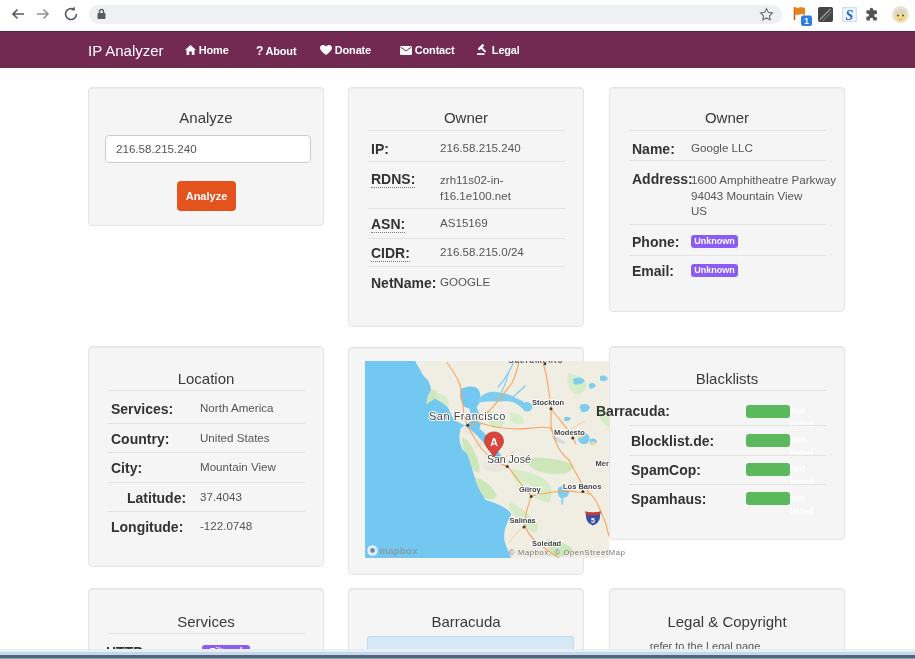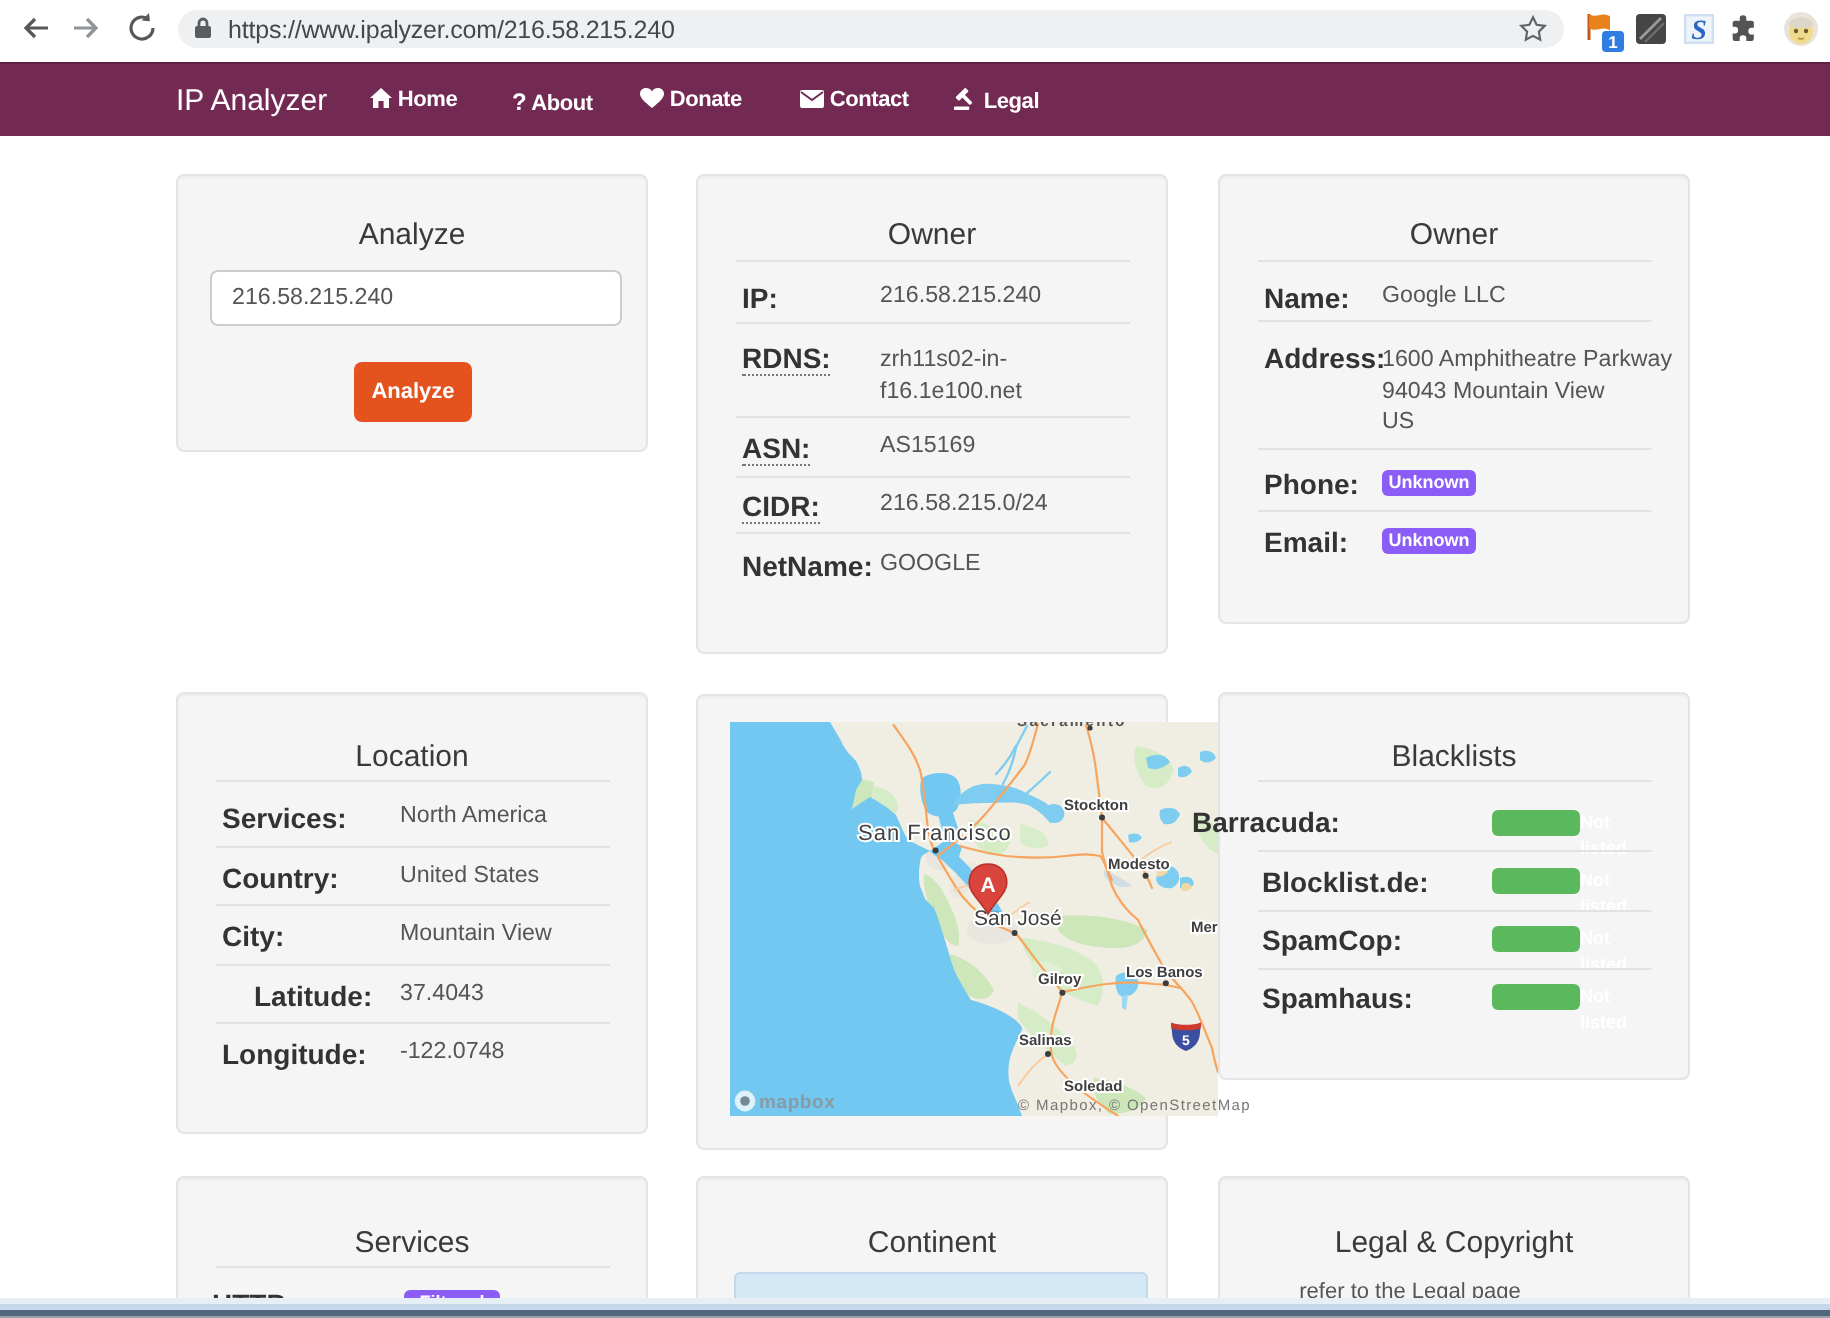--- a/index.html
+++ b/index.html
@@ -37,21 +37,20 @@
   </svg>
   <svg class="abs" style="left:63px;top:6px" width="16" height="16" viewBox="0 0 16 16">
     <path d="M13.5 8 A5.5 5.5 0 1 1 11.4 3.7" stroke="#55585b" stroke-width="1.6" fill="none"></path>
     <path d="M11.5 0.5 L11.9 4.6 L7.8 4.2 Z" fill="#55585b"></path>
   </svg>
   <div id="omnibox"></div>
   <svg class="abs" style="left:96px;top:8px" width="11" height="12" viewBox="0 0 11 12">
     <rect x="1.5" y="5" width="8" height="6" rx="1" fill="#5a5d60"></rect>
     <path d="M3.5 5 V3.5 A2 2 0 0 1 7.5 3.5 V5" stroke="#5a5d60" stroke-width="1.4" fill="none"></path>
   </svg>
-  <div id="url">https://www.ipalyzer.com/216.58.215.240</div>
   <svg class="abs" style="left:759px;top:7px" width="15" height="15" viewBox="0 0 24 24">
     <path d="M12 2.6 L14.9 8.6 L21.4 9.5 L16.7 14.1 L17.8 20.6 L12 17.5 L6.2 20.6 L7.3 14.1 L2.6 9.5 L9.1 8.6 Z" fill="none" stroke="#5f6368" stroke-width="1.7"></path>
   </svg>
 
   <svg class="abs" style="left:792px;top:6px" width="22" height="21" viewBox="0 0 22 21">
     <path d="M2.5 1 V14" stroke="#c05717" stroke-width="1.5"></path>
     <path d="M2.5 1 C6 3.5 9 -0.5 13 2.2 V9.2 C9 6.5 6 10.5 2.5 8 Z" fill="#e8821a"></path>
     <rect x="9" y="9.5" width="11" height="10.5" rx="2" fill="#2f7de1"></rect>
     <text x="14.5" y="18" font-size="8.5" font-weight="bold" fill="#fff" text-anchor="middle" font-family="Liberation Sans">1</text>
   </svg>
@@ -306,21 +305,21 @@
 <div class="lbl" style="left:631px;top:491px">Spamhaus:</div>
 <div class="badge green" style="left:746px;top:492px;width:44px">Not listed</div>
 
 <div class="card" style="left:88px;top:588px;width:236px;height:80px"></div>
 <div class="ctitle" style="left:88px;top:613px">Services</div>
 <div class="hr" style="left:108px;top:633px;width:197px"></div>
 <div class="lbl" style="left:106px;top:644px">HTTP:</div>
 <div class="badge amber" style="left:202px;top:645px;width:48px">Filtered</div>
 
 <div class="card" style="left:348px;top:588px;width:236px;height:80px"></div>
-<div class="ctitle" style="left:348px;top:613px">Continent</div>
+<div class="ctitle" style="left:348px;top:613px">Barracuda</div>
 <div class="abs" style="left:367px;top:636px;width:207px;height:24px;background:#d5e8f6;border:1px solid #c2d9ec;border-radius:3px"></div>
 
 <div class="card" style="left:609px;top:588px;width:236px;height:80px"></div>
 <div class="ctitle" style="left:609px;top:613px">Legal &amp; Copyright</div>
 <div class="abs" style="left:609px;top:640px;width:192px;text-align:center;font-size:11px;color:#555">refer to the Legal page</div>
 
 <div class="abs" style="left:0;top:649px;width:915px;height:2.5px;background:#e6eef6"></div>
 <div class="abs" style="left:0;top:651.5px;width:915px;height:3px;background:#c6d8ea"></div>
 <div class="abs" style="left:0;top:654.5px;width:915px;height:3px;background:#52677e"></div>
 <div class="abs" style="left:0;top:657.5px;width:915px;height:1.5px;background:#95a1ad"></div>

